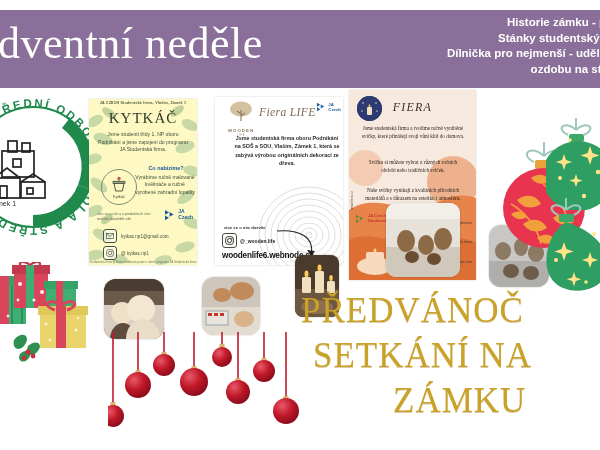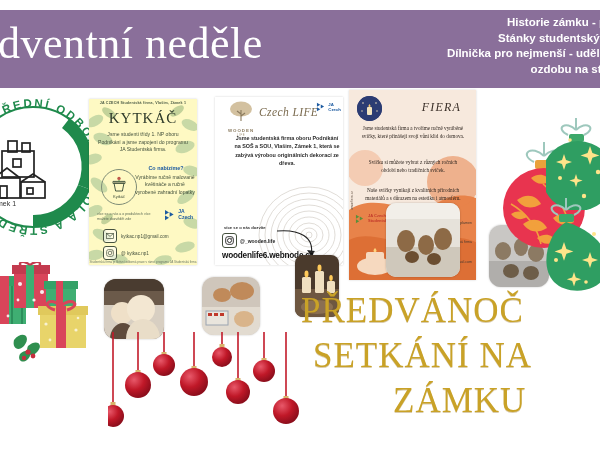--- a/index.html
+++ b/index.html
@@ -72,21 +72,21 @@
   .w-rings{position:absolute;right:-18px;top:86px;width:104px;height:104px;opacity:.55;}
   .w-more{position:absolute;left:9px;top:128px;font-size:4.2px;font-weight:bold;color:#333;}
   .w-ig{position:absolute;left:7px;top:136px;display:flex;align-items:center;gap:3px;}
   .w-ig .igt{font-size:5px;font-weight:bold;color:#222;}
   .w-web{position:absolute;left:7px;bottom:5px;font-size:8.2px;font-weight:bold;color:#111;letter-spacing:-.2px;}
   .w-arrow{position:absolute;left:60px;top:130px;width:44px;height:34px;}
 
   
   .card-fiera{left:349px;top:90px;width:127px;height:190px;background:#f6e7da;}
   .f-title{position:absolute;left:0;top:10px;width:127px;text-align:center;
-    font-family:"Liberation Serif", serif;font-style:italic;font-size:12px;color:#3a2f28;letter-spacing:1.2px;margin-left:29px;}
+    font-family:"Liberation Serif", serif;font-style:italic;font-size:12px;color:#3a2f28;letter-spacing:1.2px;}
   .f-badge{position:absolute;left:8px;top:6px;width:25px;height:25px;border-radius:50%;background:#2c3c73;}
   .f-p{position:absolute;width:104px;left:12px;text-align:center;
     font-family:"Liberation Serif", serif;font-size:5.2px;line-height:8.2px;color:#2f2620;}
   .f-soc{position:absolute;right:4px;display:flex;align-items:center;gap:3px;}
   .f-soc .ft{font-size:3.6px;color:#4a3b30;}
   .circ{width:11px;height:11px;border-radius:50%;display:flex;align-items:center;justify-content:center;}
   .f-ja{position:absolute;left:6px;top:124px;display:flex;align-items:center;gap:2px;}
   .f-ja .jat{font-size:4px;font-weight:bold;color:#c2392b;line-height:4.6px;}
   .f-side{position:absolute;left:1px;top:120px;font-size:3.4px;color:#6b5a4d;
     transform:rotate(-90deg);transform-origin:left top;white-space:nowrap;}
@@ -238,21 +238,21 @@
 
   <div class="card card-wood">
     <div class="w-logo">
       <svg width="34" height="22" viewBox="0 0 34 22">
         <ellipse cx="17" cy="8" rx="11" ry="7.5" fill="#cbb68f" opacity=".85"></ellipse>
         <path d="M17,9 v11 M17,13 l-4,-3 M17,15 l4,-3" stroke="#8a7a5e" stroke-width="1.1" fill="none"></path>
       </svg>
       <div class="wl">WOODEN</div>
       <div class="wl2">LIFE</div>
     </div>
-    <div class="w-title">Czech LIFE</div>
+    <div class="w-title">Fiera LIFE</div>
     <div class="w-ja">
       <svg width="11" height="10" viewBox="0 0 13 12">
         <g fill="#1c5aa0">
             <path d="M1,1 l4,2.4 l-4,2.4 z"></path>
             <path d="M1,6.4 l4,2.4 l-4,2.4 z"></path>
             <path d="M5.6,3 l4,2.4 l-4,2.4 z"></path>
           </g>
       </svg>
       <div>
         <div class="jat">JA</div>

